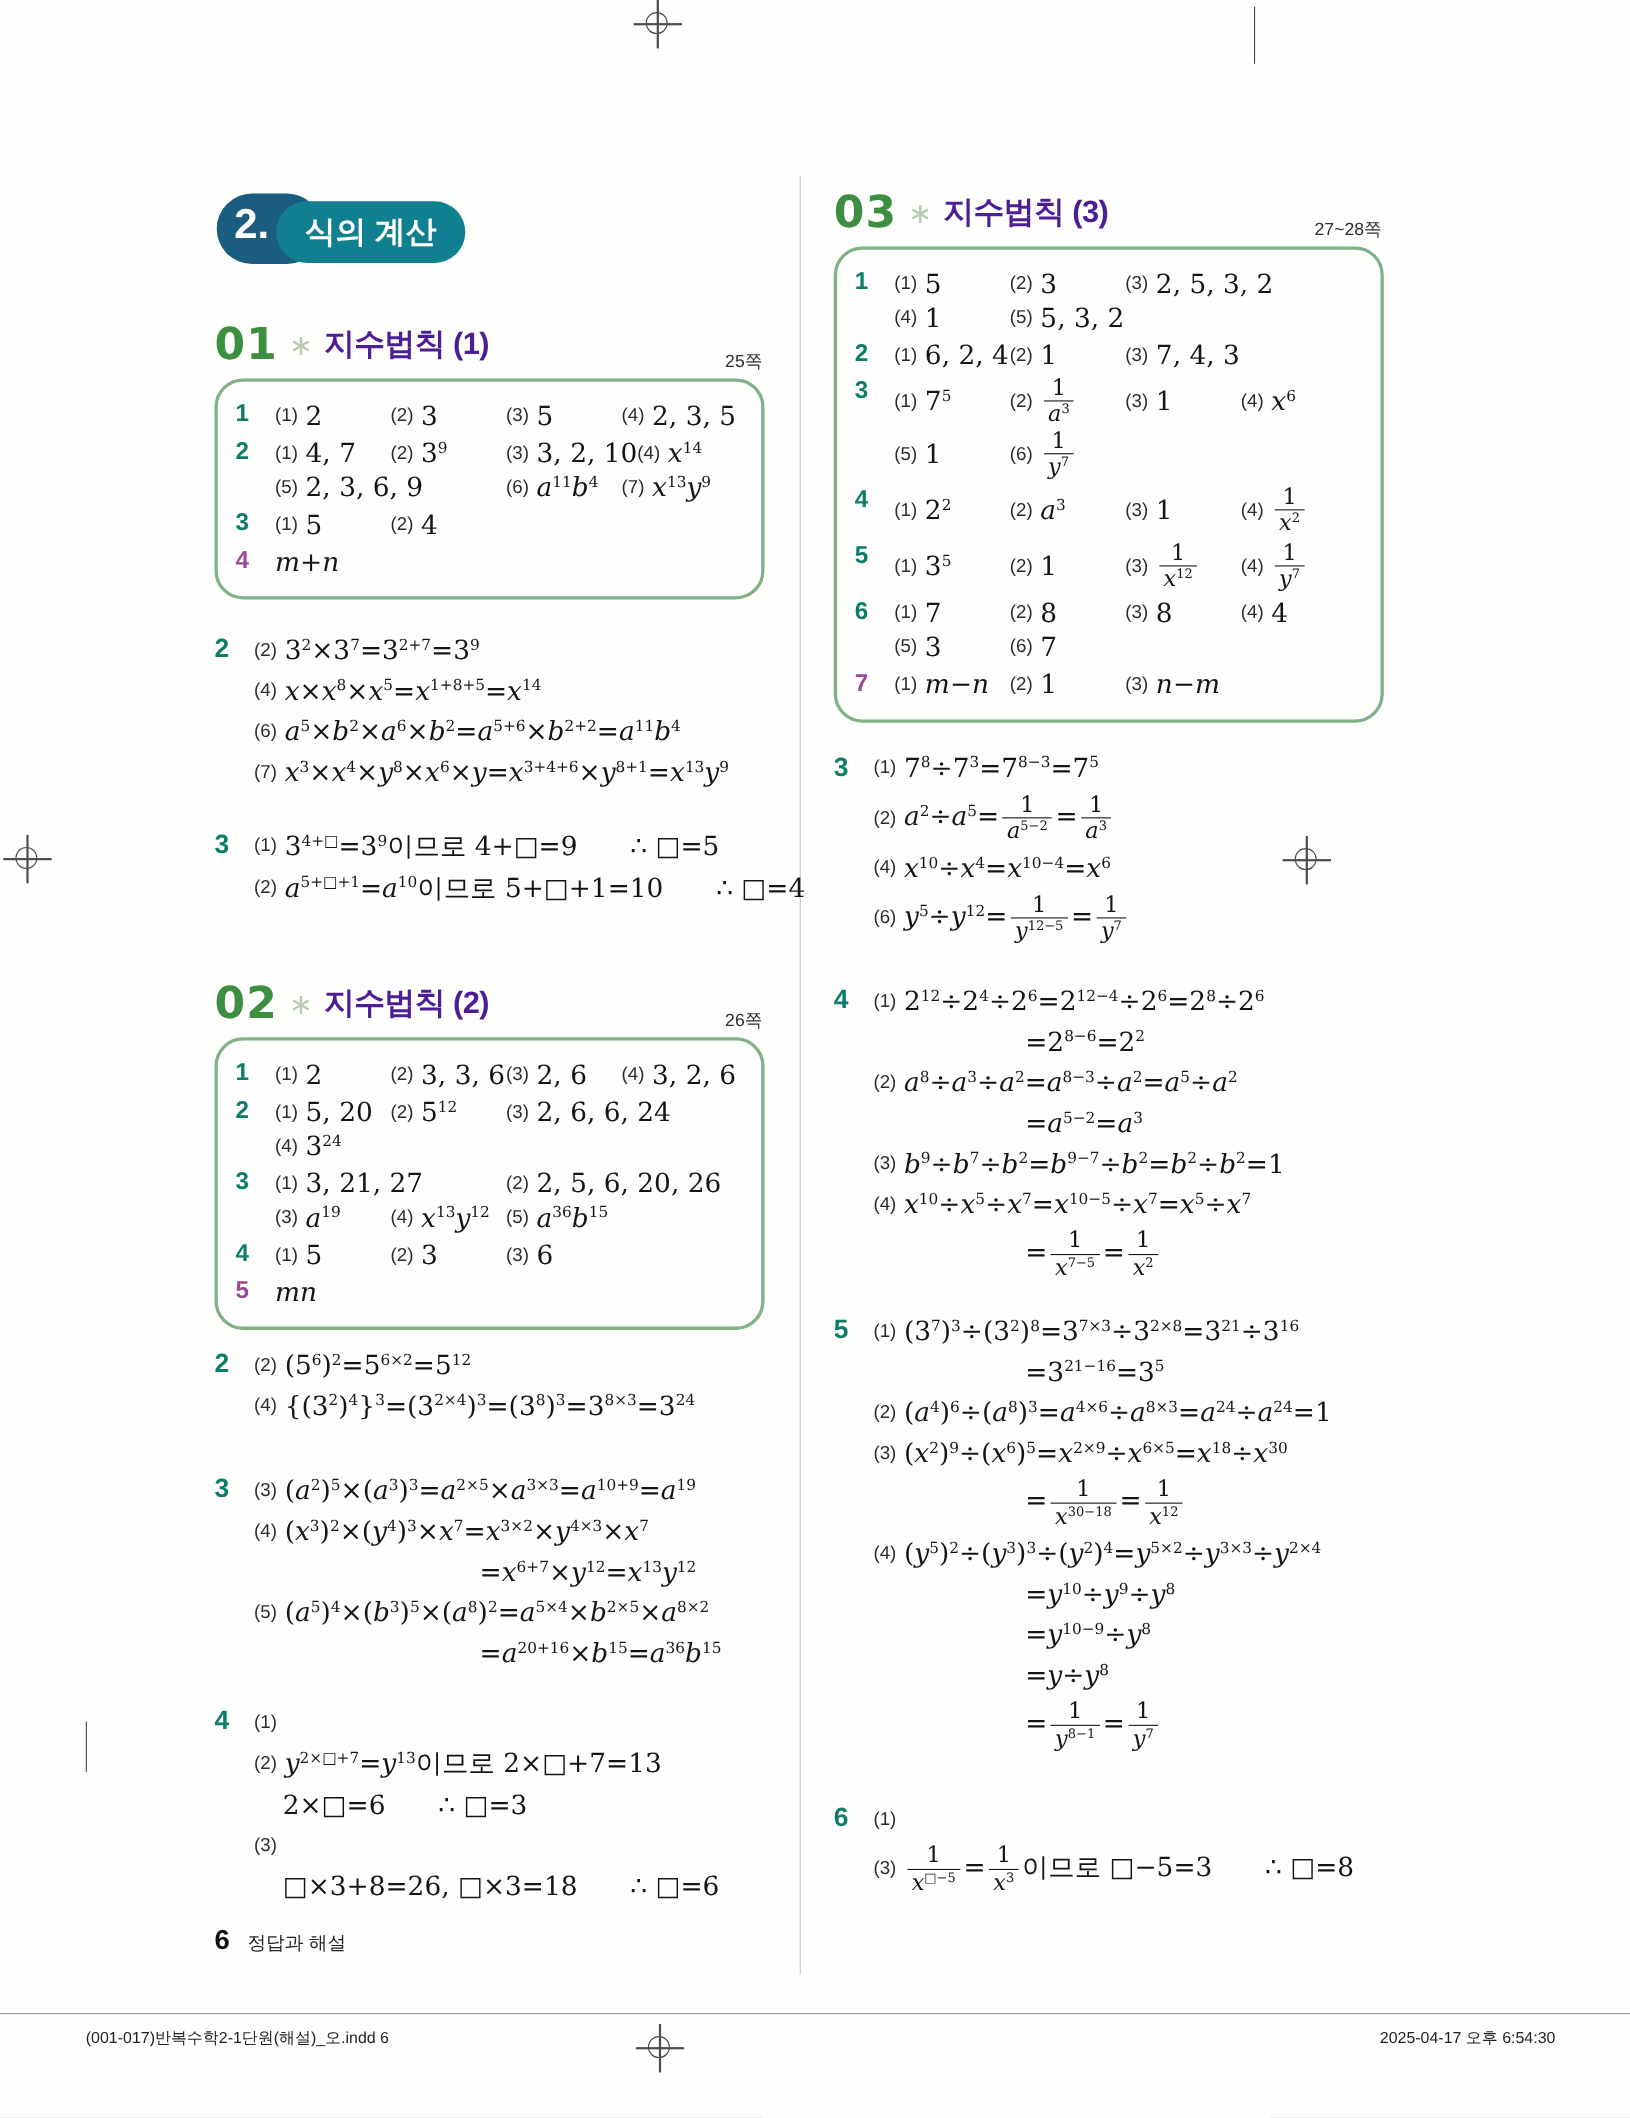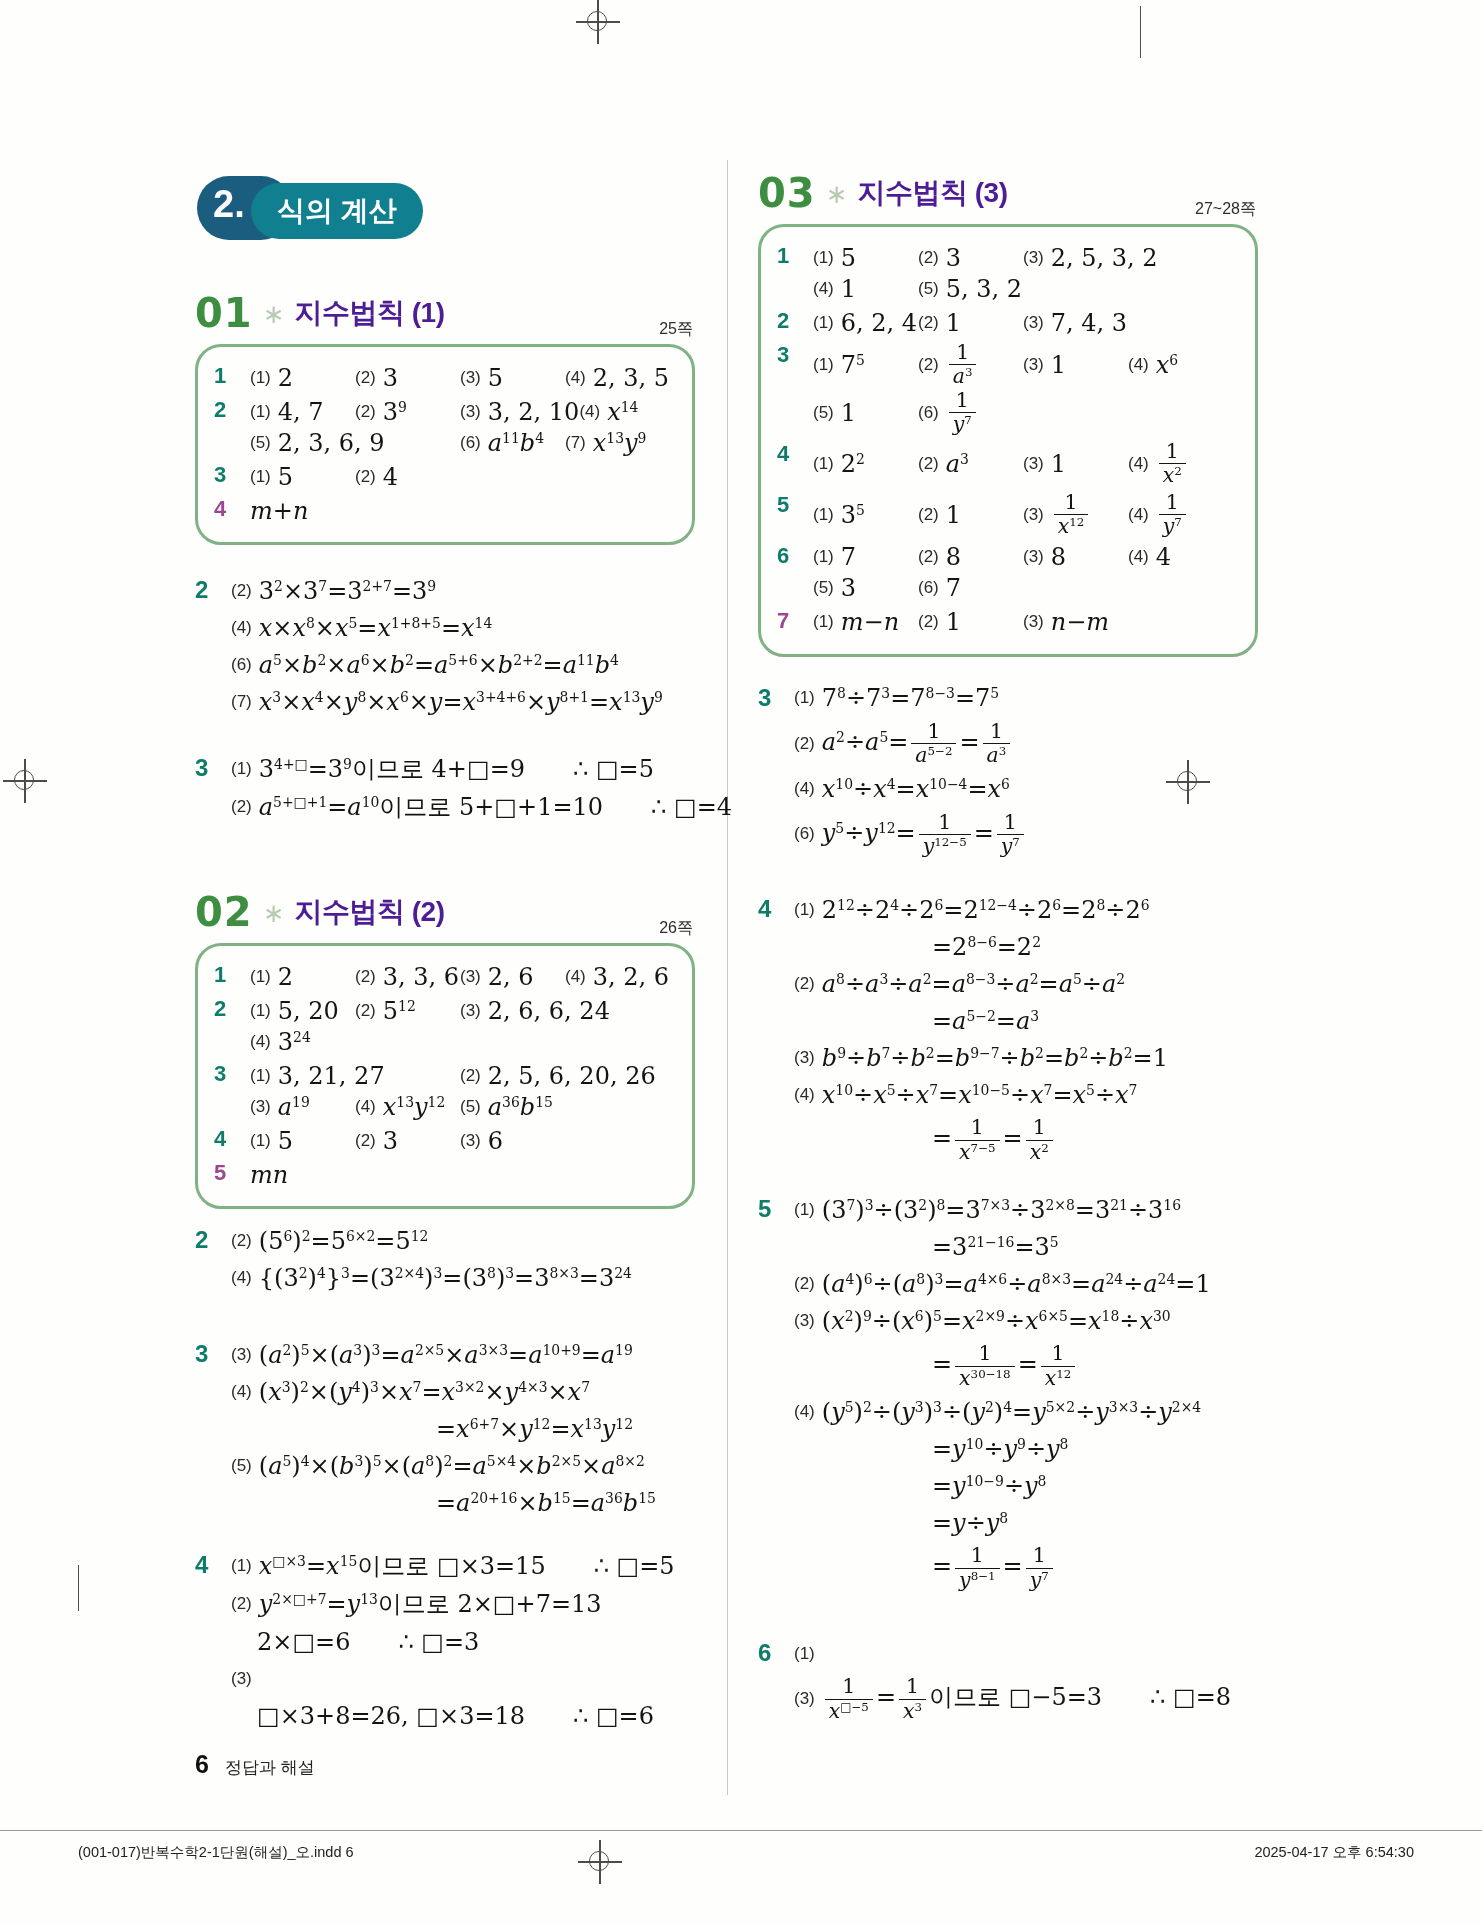--- a/index.html
+++ b/index.html
@@ -392,21 +392,20 @@
           <div class="sline cont-deep">
             <span class="m">=<i>a</i><sup>20+16</sup>×<i>b</i><sup>15</sup>=<i>a</i><sup>36</sup><i>b</i><sup>15</sup></span>
           </div>
         </div>
       </div>
       <div class="sgroup sg-02-4">
         <span class="sg-no">4</span>
         <div class="sg-lines">
           <div class="sline">
             <span class="lbl">(1)</span>
-            <span class="m"><i>x</i><sup>□×3</sup>=<i>x</i><sup>15</sup>이므로 □×3=15  ∴ □=5</span>
           </div>
           <div class="sline">
             <span class="lbl">(2)</span>
             <span class="m"><i>y</i><sup>2×□+7</sup>=<i>y</i><sup>13</sup>이므로 2×□+7=13</span>
           </div>
           <div class="sline cont-sub">
             <span class="m">2×□=6  ∴ □=3</span>
           </div>
           <div class="sline">
             <span class="lbl">(3)</span>

